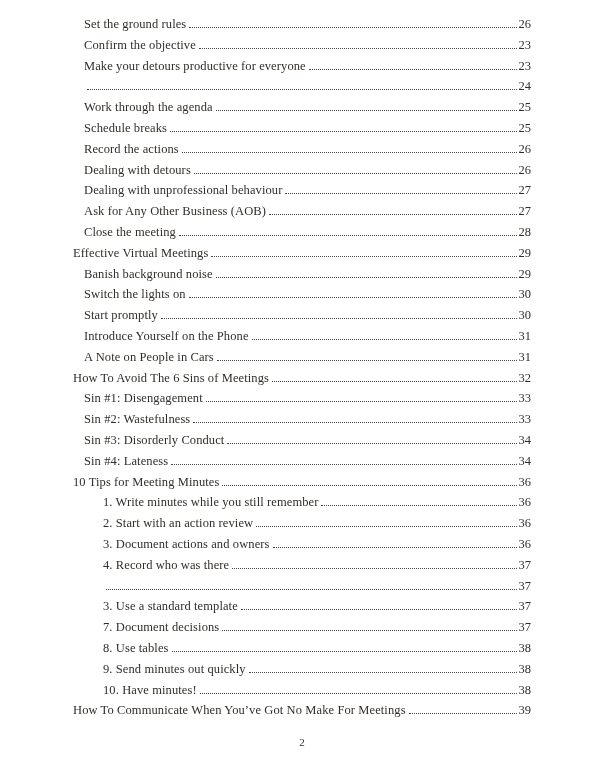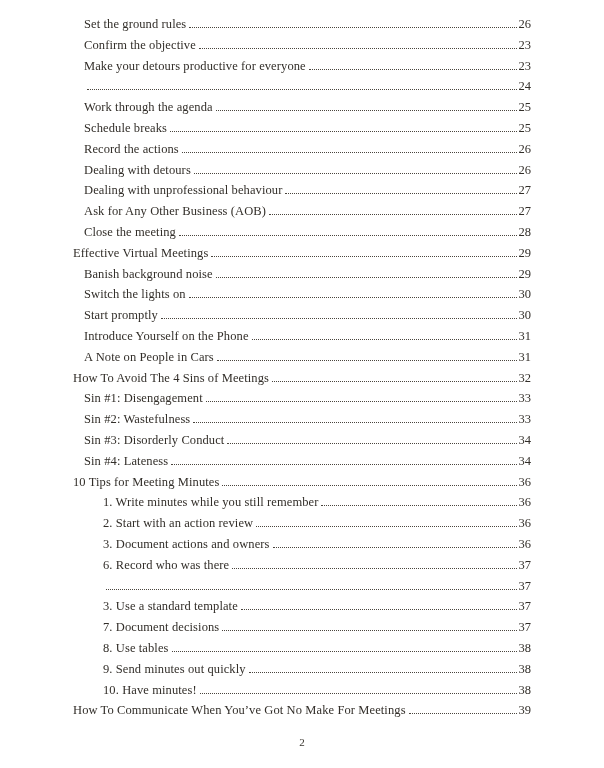--- a/index.html
+++ b/index.html
@@ -142,21 +142,21 @@
         <span class="toc-label">Introduce Yourself on the Phone</span>
         <span class="dot-leader"></span>
         <span class="toc-page">31</span>
       </div>
       <div class="toc-row lv2">
         <span class="toc-label">A Note on People in Cars</span>
         <span class="dot-leader"></span>
         <span class="toc-page">31</span>
       </div>
       <div class="toc-row lv1">
-        <span class="toc-label">How To Avoid The 4 Sins of Meetings</span>
+        <span class="toc-label">How To Avoid The 6 Sins of Meetings</span>
         <span class="dot-leader"></span>
         <span class="toc-page">32</span>
       </div>
       <div class="toc-row lv2">
         <span class="toc-label">Sin #1: Disengagement</span>
         <span class="dot-leader"></span>
         <span class="toc-page">33</span>
       </div>
       <div class="toc-row lv2">
         <span class="toc-label">Sin #2: Wastefulness</span>
@@ -187,21 +187,21 @@
         <span class="toc-label">2. Start with an action review</span>
         <span class="dot-leader"></span>
         <span class="toc-page">36</span>
       </div>
       <div class="toc-row lv3">
         <span class="toc-label">3. Document actions and owners</span>
         <span class="dot-leader"></span>
         <span class="toc-page">36</span>
       </div>
       <div class="toc-row lv3">
-        <span class="toc-label">6. Record who was there</span>
+        <span class="toc-label">4. Record who was there</span>
         <span class="dot-leader"></span>
         <span class="toc-page">37</span>
       </div>
       <div class="toc-row lv3">
         <span class="dot-leader"></span>
         <span class="toc-page">37</span>
       </div>
       <div class="toc-row lv3">
         <span class="toc-label">3. Use a standard template</span>
         <span class="dot-leader"></span>

